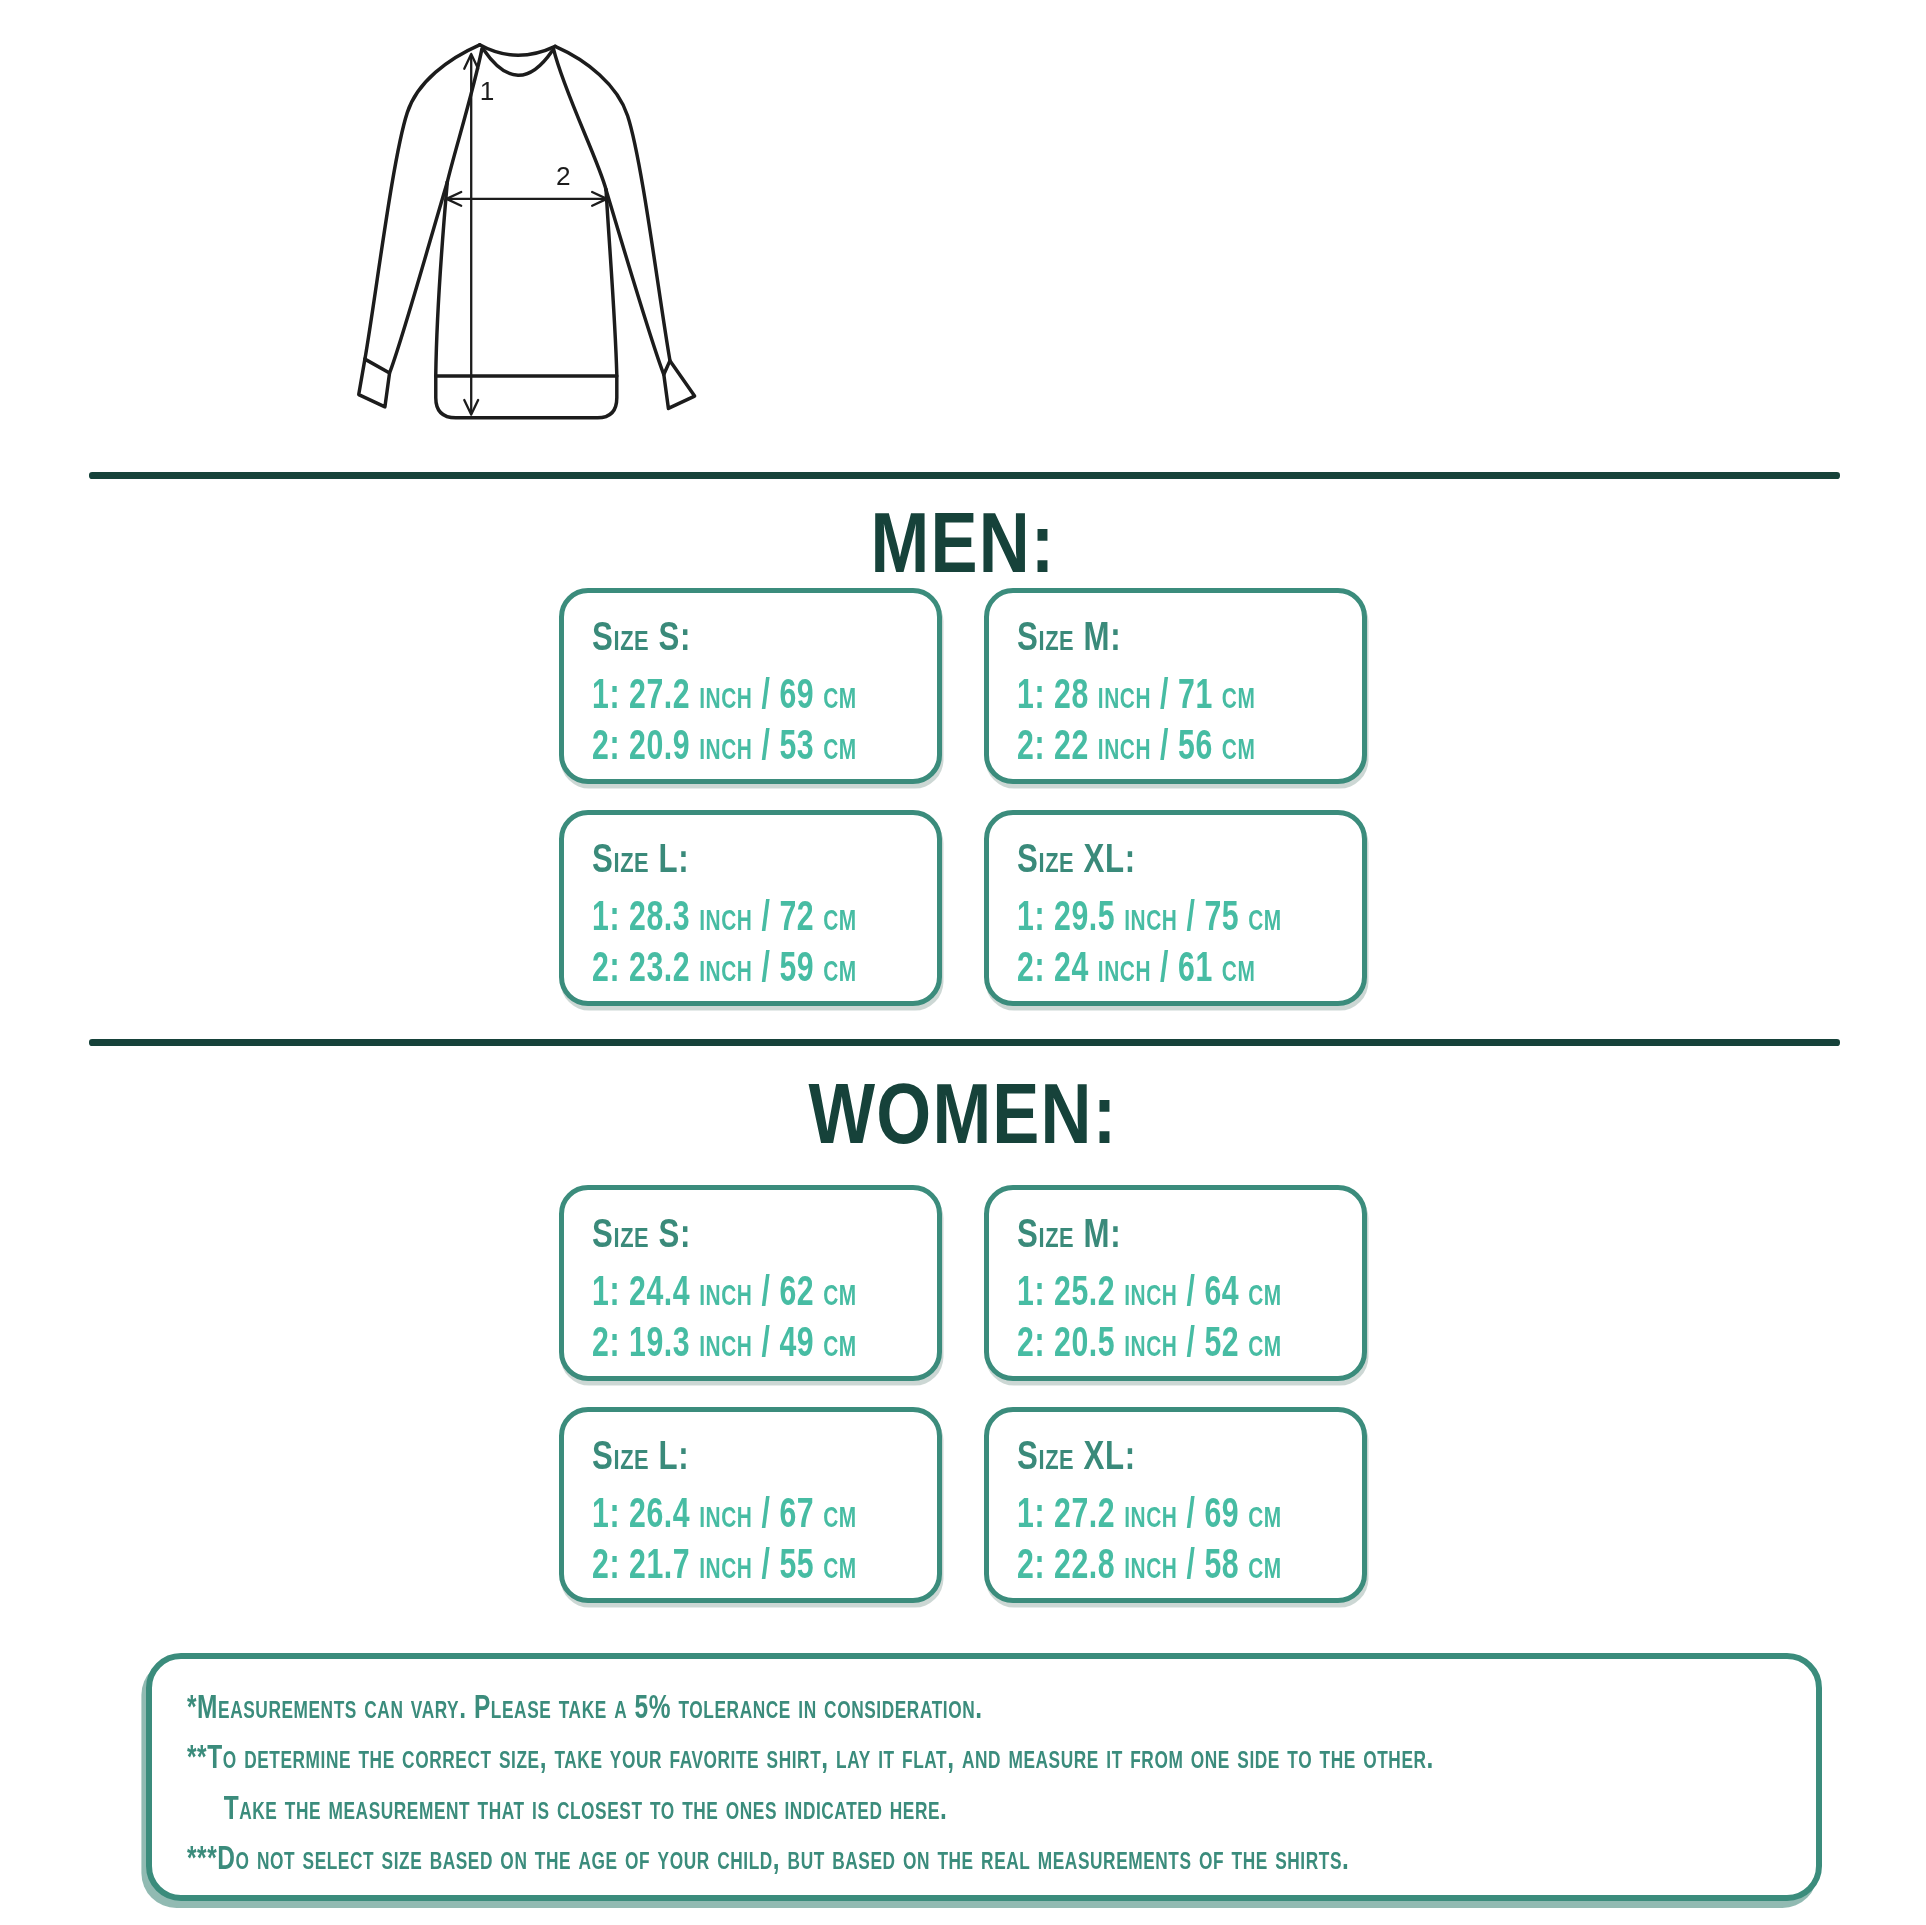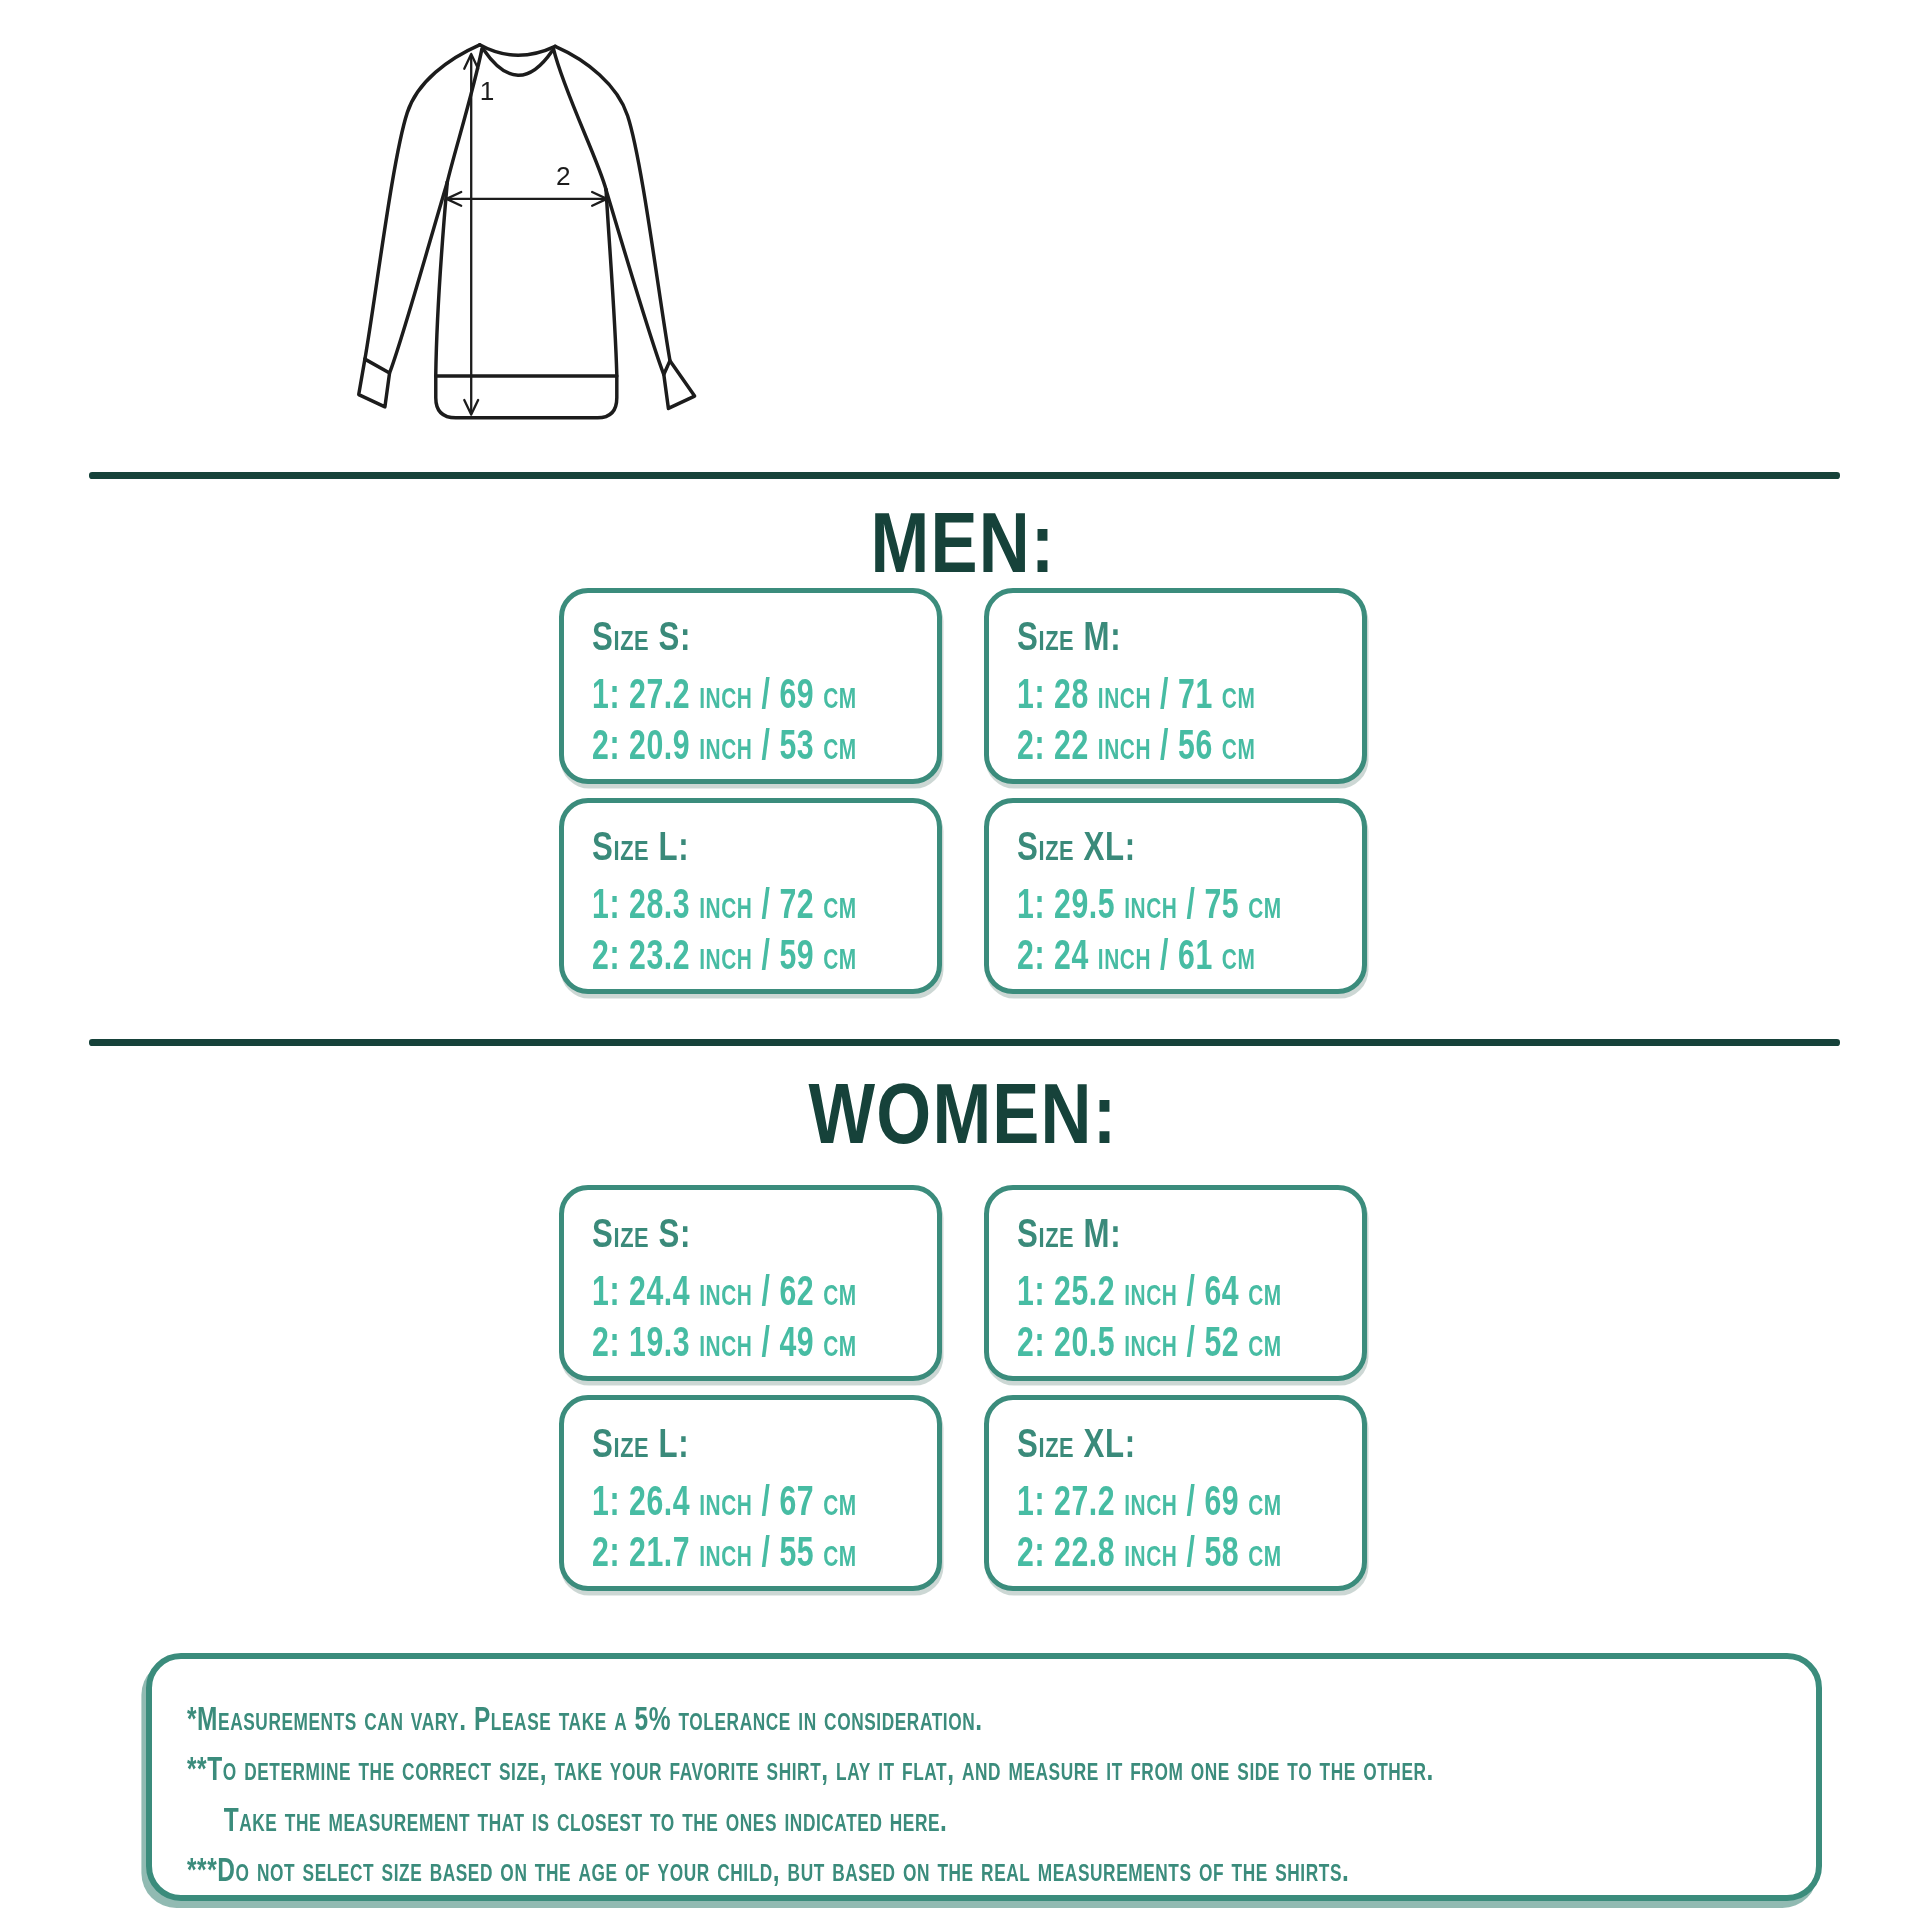--- a/index.html
+++ b/index.html
@@ -31,21 +31,21 @@
     position:absolute;left:0;width:100%;margin:0;text-align:center;
     font-variant:small-caps;font-weight:700;color:#16423a;font-size:86px;line-height:1;
     letter-spacing:1.5px;transform:scaleX(.82);
   }
   .title-men{top:499px;}
   .title-women{top:1070px;}
 
   
   .size-grid{
     position:absolute;left:50%;transform:translateX(-50%);
-    display:grid;grid-template-columns:repeat(2,383px);gap:14px 42px;
+    display:grid;grid-template-columns:repeat(2,383px);gap:26px 42px;
   }
   .grid-men{top:588px;}
   .grid-women{top:1185px;}
   .size-box{
     box-sizing:border-box;width:383px;height:196px;
     border:5.4px solid #3b8c7c;border-radius:29px;padding:20px 28px;background:#fff;
     box-shadow:1.5px 4.6px 0 rgba(110,140,133,.35);
   }
   .size-title{
     font-variant:small-caps;font-weight:700;color:#3a8a7a;font-size:40px;line-height:1.15;
@@ -54,21 +54,21 @@
   }
   .size-line{
     font-variant:small-caps;font-weight:700;color:#47bca3;font-size:42px;line-height:1.22;
     letter-spacing:0.8px;white-space:nowrap;
     transform:scaleX(.72);transform-origin:0 50%;
   }
 
   
   .notes-box{
     position:absolute;left:146px;top:1653px;width:1676px;height:248px;box-sizing:border-box;
-    border:6.2px solid #3b8c7c;border-radius:35px;padding:34px 35px;background:#fff;
+    border:6.2px solid #3b8c7c;border-radius:35px;padding:22px 35px;background:#fff;
     box-shadow:-4.6px 7px 0 rgba(54,130,115,.55);
   }
   .note-line{
     font-variant:small-caps;font-weight:700;color:#3b8c7c;font-size:34px;line-height:1.48;
     letter-spacing:0.8px;white-space:nowrap;
     transform:scaleX(.72);transform-origin:0 50%;
   }
   .note-indent{padding-left:51px;}
 </style>
 </head>

